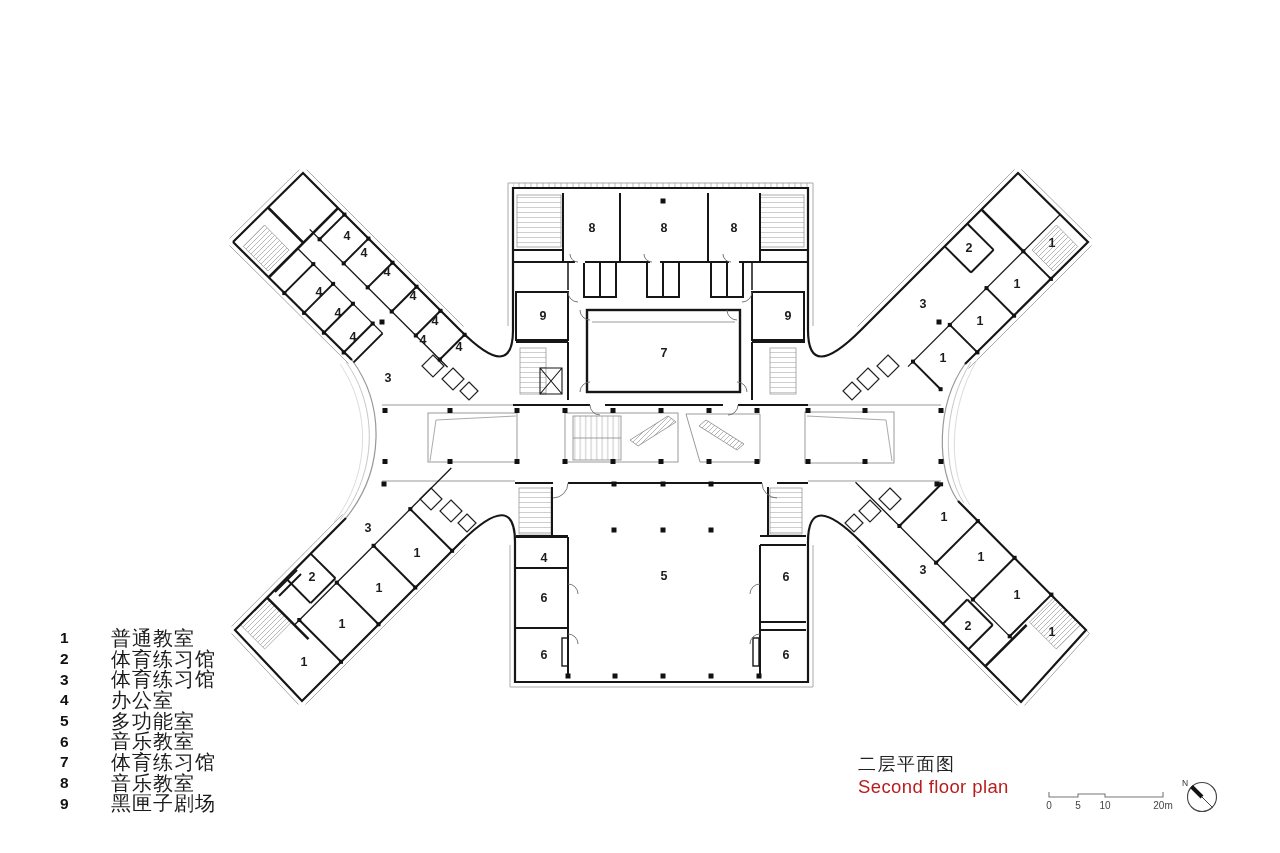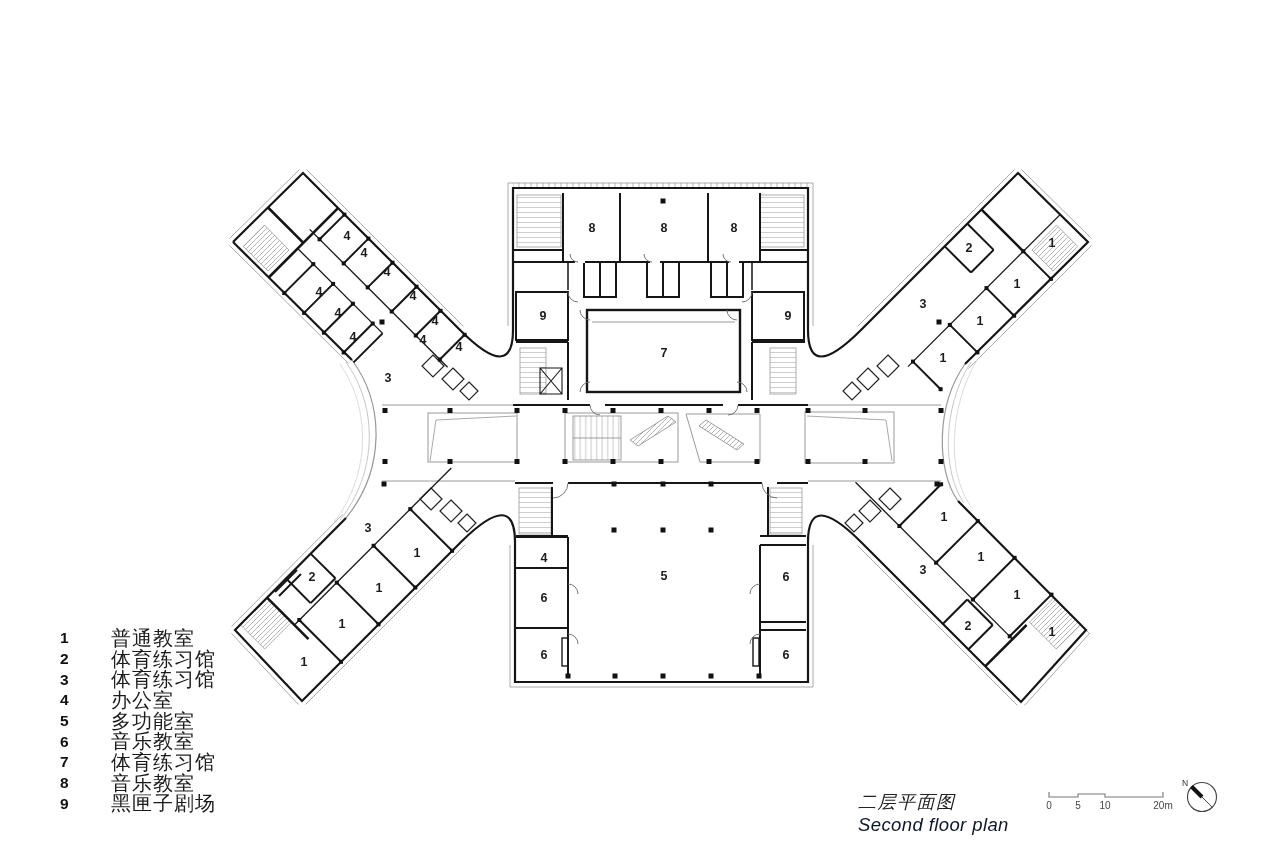--- a/index.html
+++ b/index.html
@@ -5,23 +5,23 @@
   html,body{margin:0;padding:0;background:#fff;}
   .stage{position:relative;width:1280px;height:853px;background:#ffffff;overflow:hidden;
          font-family:"Liberation Sans","DejaVu Sans",sans-serif;color:#1b1b1b;}
   #plan-svg{position:absolute;left:0;top:0;}
   
   .legend{position:absolute;left:60px;top:628px;}
   .legend-row{display:flex;align-items:center;height:20.7px;}
   .legend-num{display:inline-block;width:20px;text-align:left;font-weight:700;font-size:15.5px;color:#111;}
   .legend-label{display:inline-block;margin-left:31px;font-size:20px;letter-spacing:1px;color:#1b1b1b;}
   
-  .titleblock{position:absolute;left:858px;top:792px;line-height:1.22;font-style:italic;}
+  .titleblock{position:absolute;left:858px;top:754px;line-height:1.22;}
   .title-zh{font-size:18px;letter-spacing:1.5px;color:#222;}
-  .title-en{font-size:18.5px;letter-spacing:.4px;color:#0f172a;}
+  .title-en{font-size:18.5px;letter-spacing:.4px;color:#b91c1c;}
   .scalebar{position:absolute;left:1040px;top:786px;}
   .northbox{position:absolute;left:1181px;top:776px;}
   text{font-family:"Liberation Sans","DejaVu Sans",sans-serif;}
 </style>
 </head>
 <body>
 
 <div class="stage">
 
 <svg id="plan-svg" width="1280" height="853" viewBox="0 0 1280 853">

